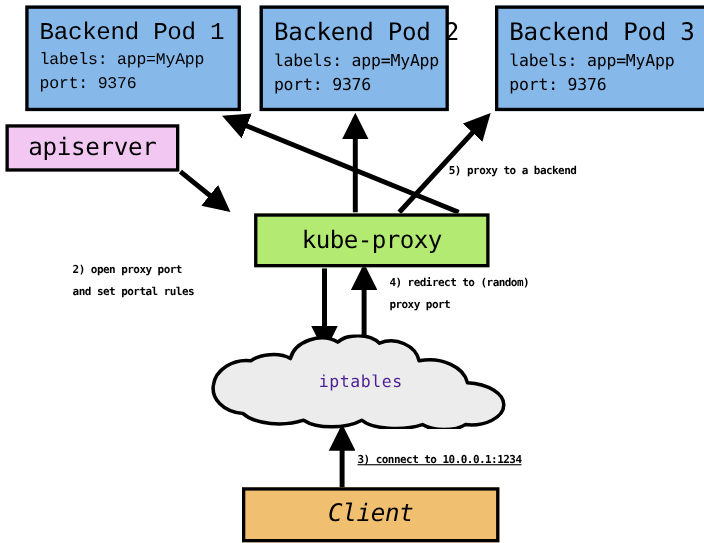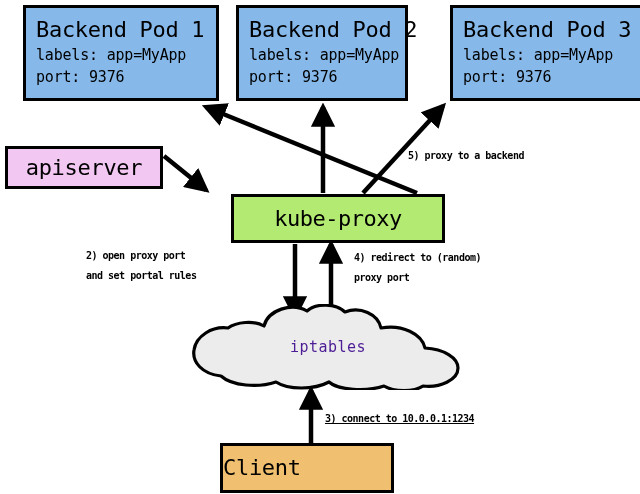--- a/index.html
+++ b/index.html
@@ -51,21 +51,20 @@
     white-space: nowrap;
     letter-spacing: -0.2px;
   }
   #node-apiserver {
     left: 5px;
     top: 113px;
     width: 158px;
     height: 43px;
     background: #f2c8f2;
     align-items: center;
-    margin-top: 33px;
   }
   #node-apiserver .node-label {
     font-size: 22px;
     line-height: 26px;
     letter-spacing: -0.3px;
   }
   #node-kube-proxy {
     left: 211px;
     top: 194px;
     width: 214px;
@@ -75,30 +74,32 @@
     margin-left: 20px;
   }
   #node-kube-proxy .node-label {
     font-size: 22px;
     line-height: 26px;
     letter-spacing: -0.5px;
   }
   #node-client {
     left: 220px;
     top: 443px;
-    width: 174px;
+    width: 234px;
     height: 50px;
     background: #f0c070;
+    align-items: center;
+    font-style: italic;
   }
   #node-client .node-label {
     font-size: 22px;
     line-height: 26px;
     letter-spacing: -0.3px;
   }
-  #node-pod-1 { left: 23px;  top: 5px; width: 196px; height: 96px; }
+  #node-pod-1 { left: 23px;  top: 5px; width: 196px; height: 96px; font-family: Liberation Mono, monospace; }
   #node-pod-2 { left: 236px; top: 5px; width: 172px; height: 96px; }
   #node-pod-3 { left: 450px; top: 5px; width: 196px; height: 96px; }
 
   #node-iptables {
     position: absolute;
     left: 188px;
     top: 304px;
     width: 276px;
     height: 86px;
   }
@@ -121,21 +122,21 @@
     position: absolute;
     font-family: "DejaVu Sans Mono", monospace;
     font-weight: bold;
     font-size: 10px;
     line-height: 20px;
     color: #000000;
     white-space: pre;
     letter-spacing: -0.5px;
   }
   #ann-1 { left: 15px;  top: 176px; }
-  #ann-2 { left: 66px;  top: 246px; margin-left: 20px; }
+  #ann-2 { left: 66px;  top: 236px; }
   #ann-4 { left: 354px; top: 248px; }
   #ann-5 { left: 408px; top: 146px; }
   #ann-3 { left: 325px; top: 409px; text-decoration: underline; }
 </style>
 </head>
 <body>
 
 <div id="canvas">
 
   <svg id="edges" viewBox="0 0 640 494" width="640" height="494" xmlns="http://www.w3.org/2000/svg">

